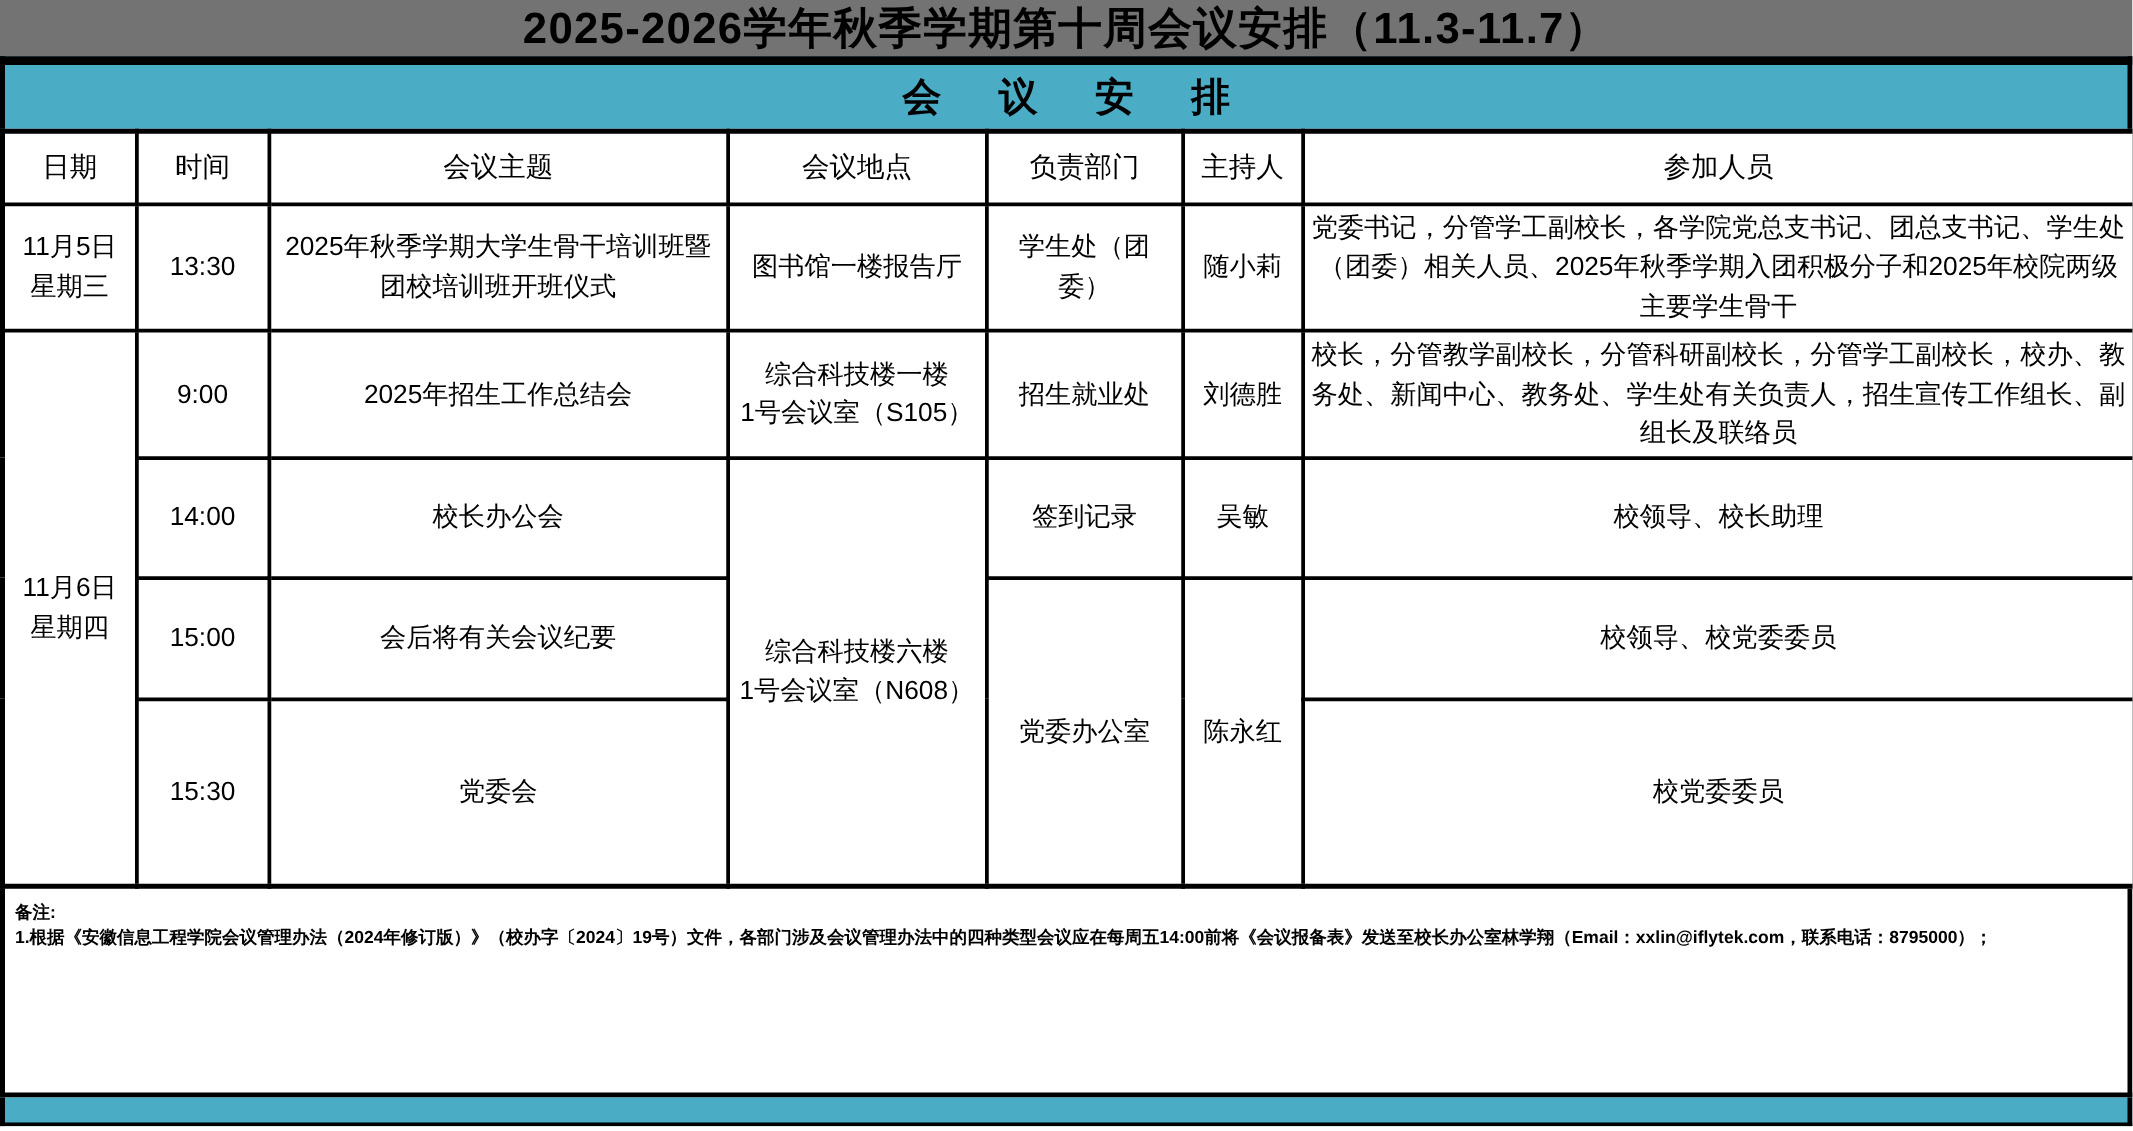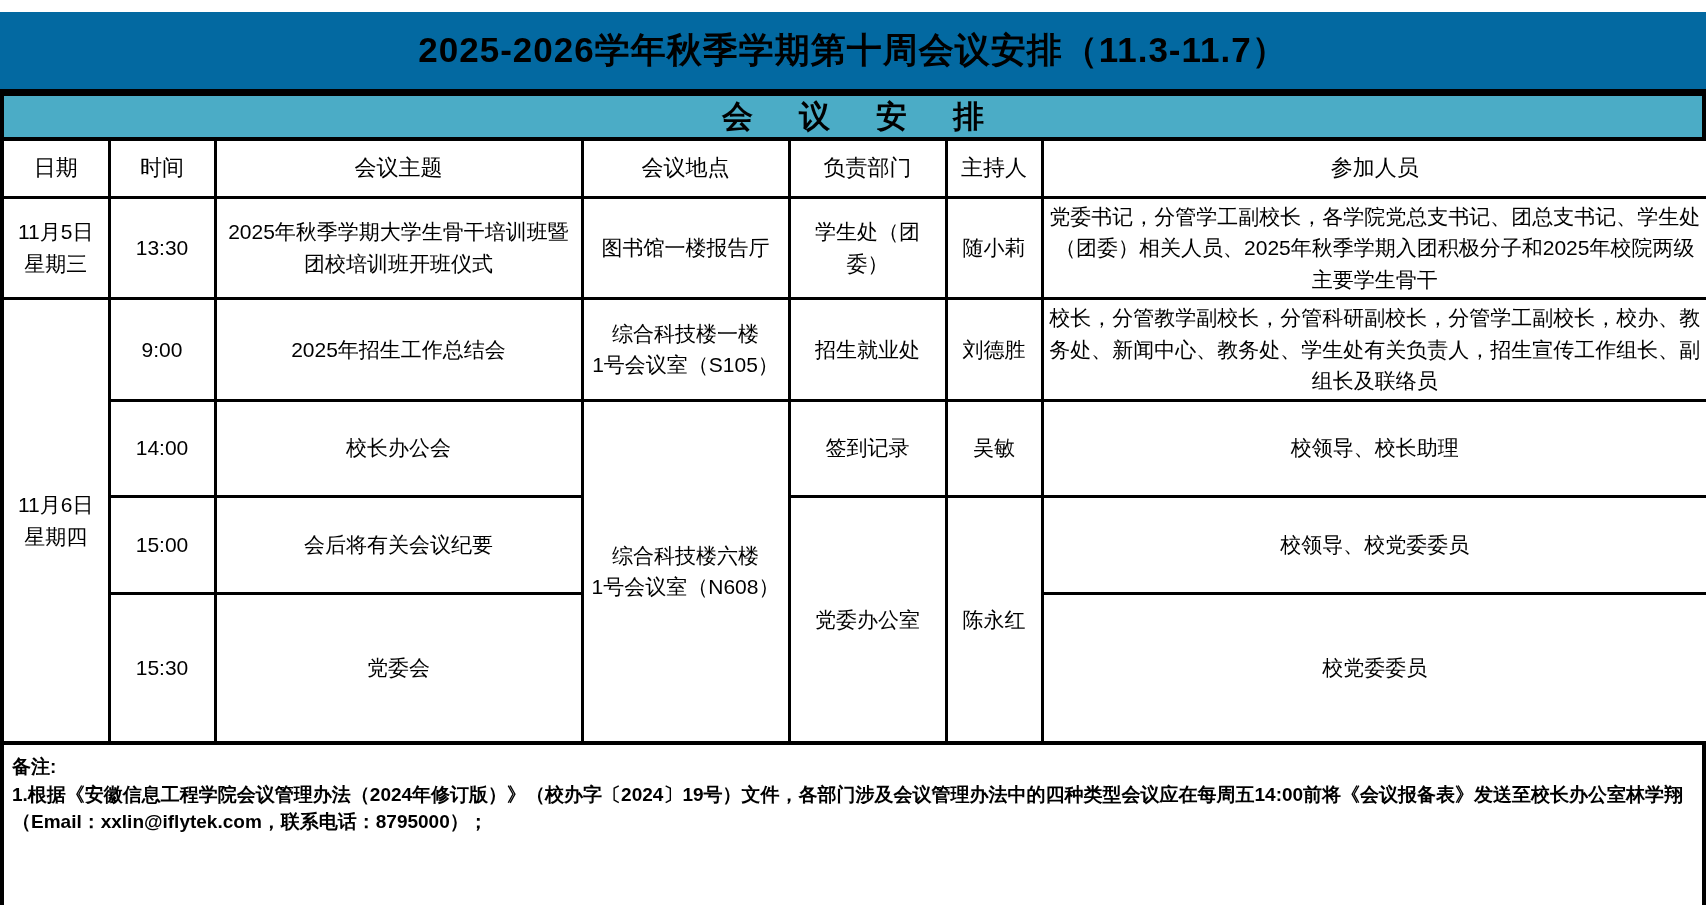--- a/index.html
+++ b/index.html
@@ -6,32 +6,31 @@
   html, body { margin: 0; padding: 0; background: #ffffff; }
   body {
     width: 1706px;
     font-family: "Liberation Sans", "DejaVu Sans", sans-serif;
     font-weight: bold;
     color: #000;
   }
   .page { width: 1706px; }
 
   .title {
-    height: 77px;
+    height: 45px;
     display: flex;
     align-items: center;
     justify-content: center;
     font-size: 35px;
     letter-spacing: 1px;
-    background: #0369a1;
-    margin-top: 12px;
+    background: #737373;
   }
 
   .banner {
-    height: 48px;
+    height: 58px;
     background: #4BACC6;
     border-top: 7px solid #000;
     border-left: 4px solid #000;
     border-right: 4px solid #000;
     display: flex;
     align-items: center;
     justify-content: center;
     font-size: 31px;
   }
   .banner .banner-text {
@@ -59,21 +58,21 @@
   tr.h97  td { height: 97px; }
   tr.h96  td { height: 96px; }
   tr.h150 td { height: 150px; margin-left: 20px; }
   .pre { white-space: pre-line; }
 
   .notes {
     border: 4px solid #000;
     border-top: none;
     min-height: 167px;
     padding: 8px 0 12px 8px;
-    font-size: 19px;
+    font-size: 14px;
     line-height: 1.45;
   }
   .notes .note-line { margin: 0; }
 
   .footer-strip {
     height: 23px;
     background: #4BACC6;
     border-left: 4px solid #000;
     border-right: 4px solid #000;
     border-bottom: 3px solid #000;

